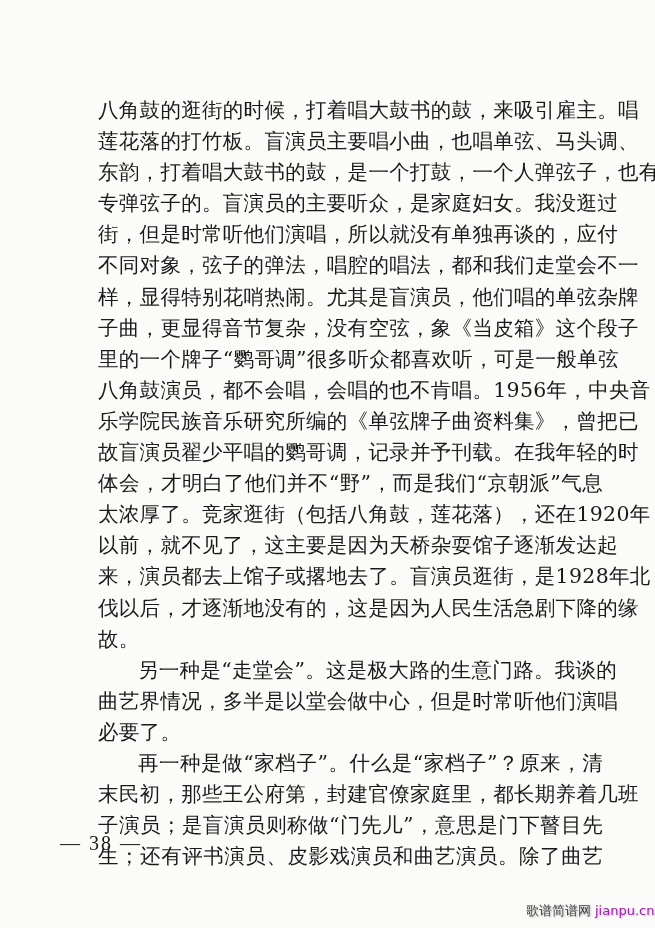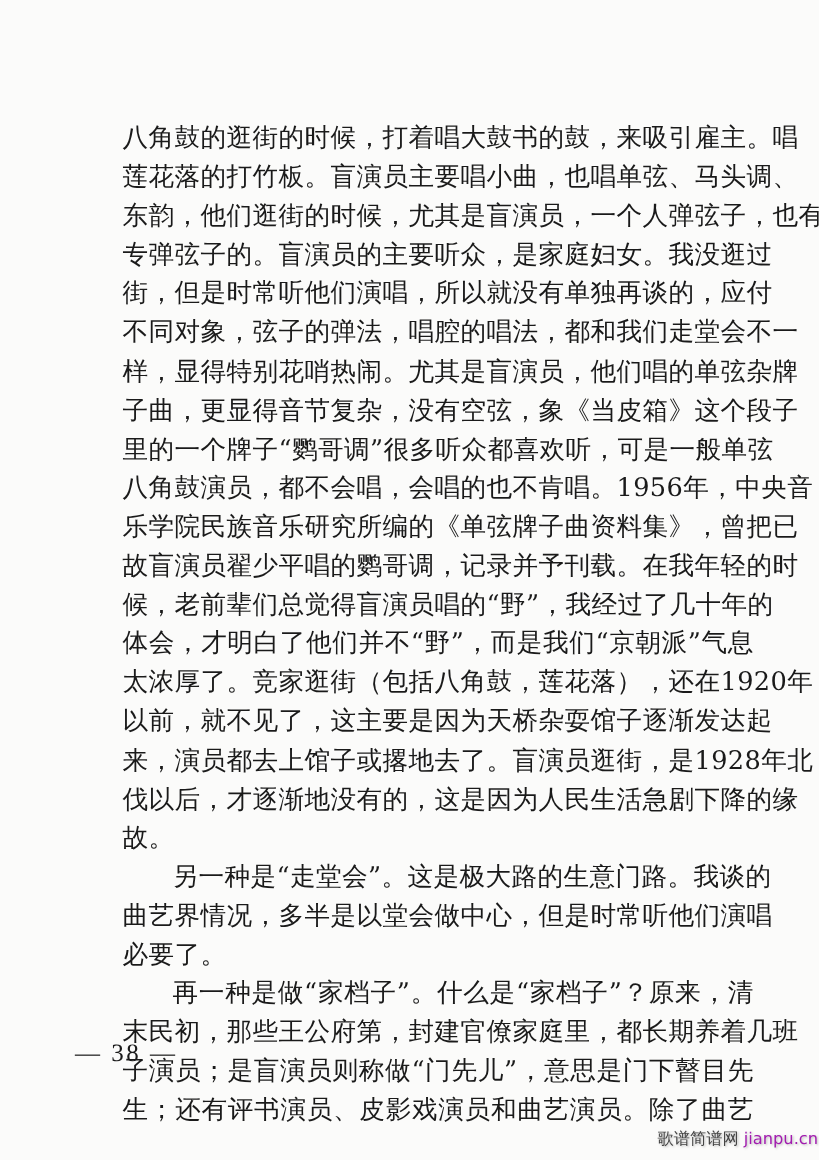--- a/index.html
+++ b/index.html
@@ -46,31 +46,30 @@
     }
     .watermark .wm-cn { color: #444; font-family: "DejaVu Serif", serif; margin-left: 21px; }
     .watermark .wm-url { color: #a21caf; margin-left: 4px; }
   </style>
 </head>
 <body>
 
 <div class="page-text">
   <div class="line">八角鼓的逛街的时候，打着唱大鼓书的鼓，来吸引雇主。唱</div>
   <div class="line">莲花落的打竹板。盲演员主要唱小曲，也唱单弦、马头调、</div>
-  <div class="line">东韵，他们逛街的时候，尤其是盲演员，一个人弹弦子，也有</div>
+  <div class="line">东韵，打着唱大鼓书的鼓，是一个打鼓，一个人弹弦子，也有</div>
   <div class="line">专弹弦子的。盲演员的主要听众，是家庭妇女。我没逛过</div>
   <div class="line">街，但是时常听他们演唱，所以就没有单独再谈的，应付</div>
   <div class="line">不同对象，弦子的弹法，唱腔的唱法，都和我们走堂会不一</div>
   <div class="line">样，显得特别花哨热闹。尤其是盲演员，他们唱的单弦杂牌</div>
   <div class="line">子曲，更显得音节复杂，没有空弦，象《当皮箱》这个段子</div>
   <div class="line">里的一个牌子“鹦哥调”很多听众都喜欢听，可是一般单弦</div>
   <div class="line">八角鼓演员，都不会唱，会唱的也不肯唱。1956年，中央音</div>
   <div class="line">乐学院民族音乐研究所编的《单弦牌子曲资料集》，曾把已</div>
   <div class="line">故盲演员翟少平唱的鹦哥调，记录并予刊载。在我年轻的时</div>
-  <div class="line">候，老前辈们总觉得盲演员唱的“野”，我经过了几十年的</div>
   <div class="line">体会，才明白了他们并不“野”，而是我们“京朝派”气息</div>
   <div class="line">太浓厚了。竞家逛街（包括八角鼓，莲花落），还在1920年</div>
   <div class="line">以前，就不见了，这主要是因为天桥杂耍馆子逐渐发达起</div>
   <div class="line">来，演员都去上馆子或撂地去了。盲演员逛街，是1928年北</div>
   <div class="line">伐以后，才逐渐地没有的，这是因为人民生活急剧下降的缘</div>
   <div class="line last">故。</div>
   <div class="line indent">另一种是“走堂会”。这是极大路的生意门路。我谈的</div>
   <div class="line">曲艺界情况，多半是以堂会做中心，但是时常听他们演唱</div>
   <div class="line last">必要了。</div>
   <div class="line indent">再一种是做“家档子”。什么是“家档子”？原来，清</div>

